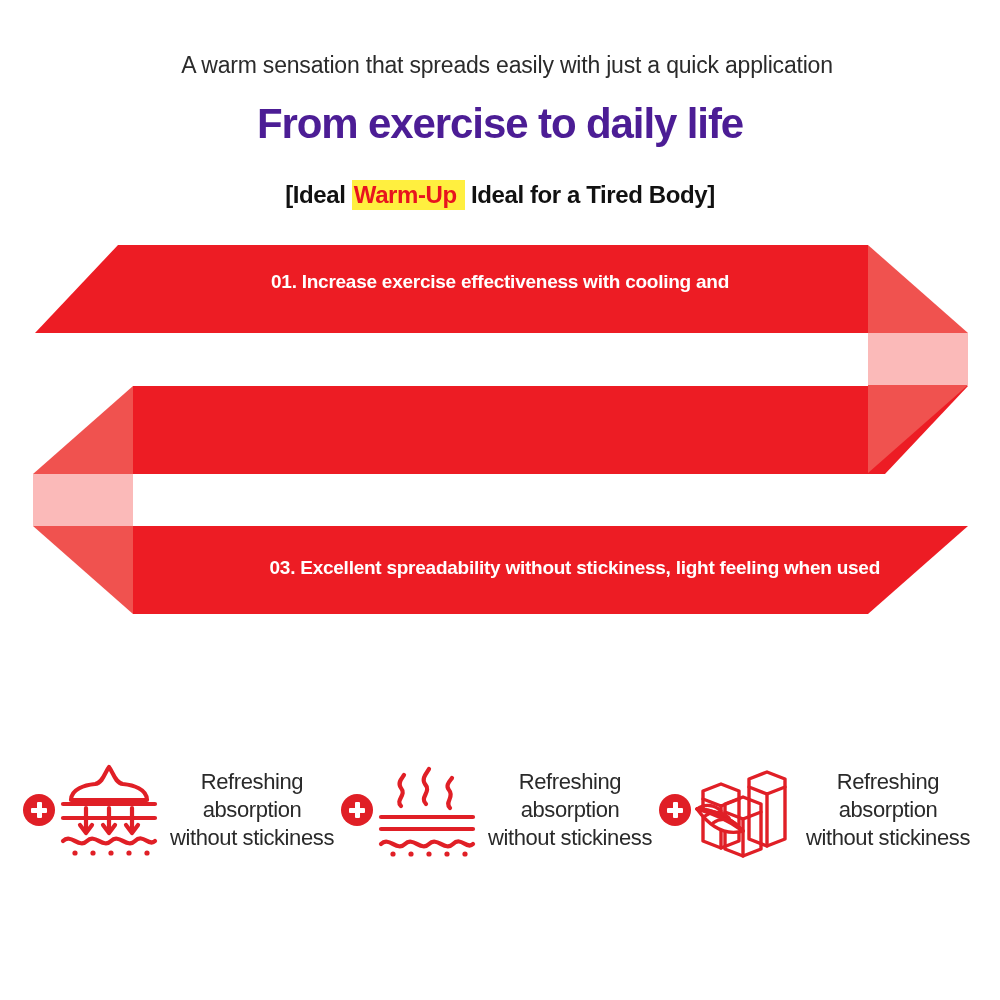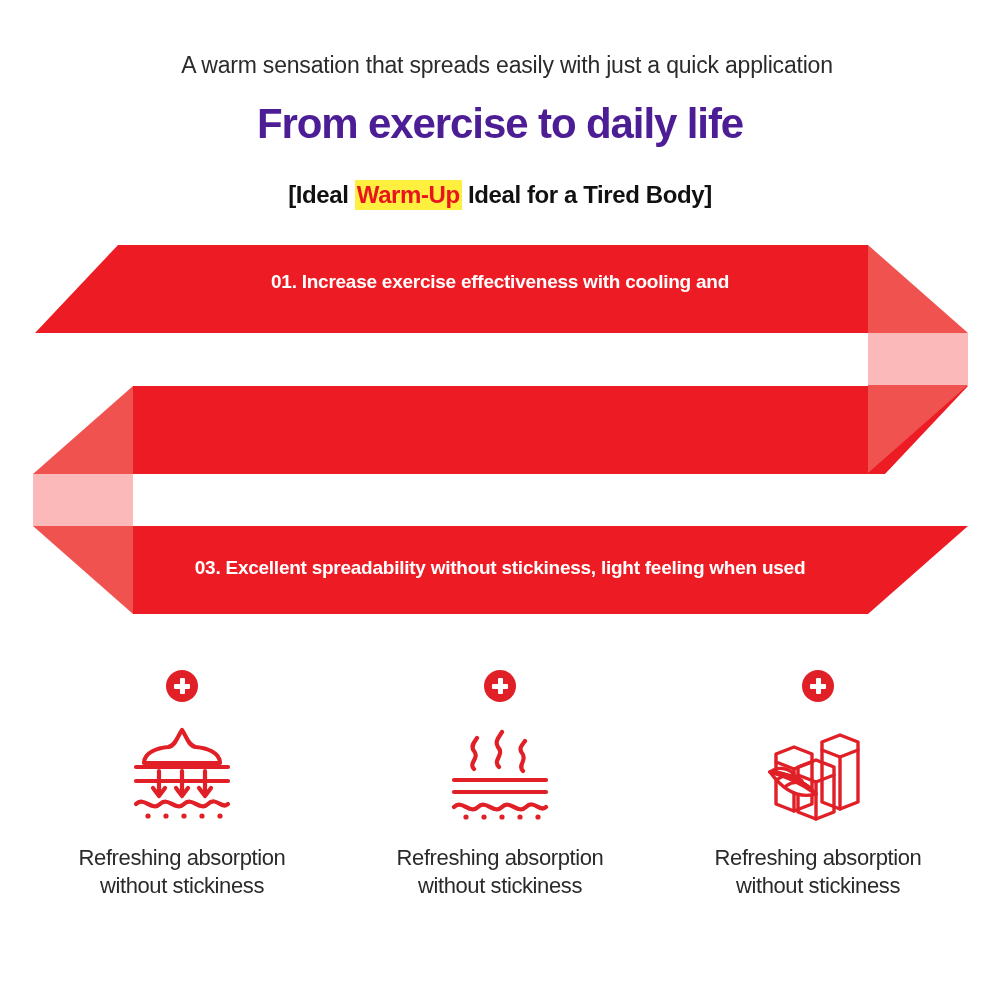--- a/index.html
+++ b/index.html
@@ -61,21 +61,21 @@
     font-size: 24px;
     font-weight: 700;
     letter-spacing: -0.4px;
     color: #111111;
     line-height: 1.25;
     white-space: nowrap;
   }
   .subline .hl {
     color: #e8141e;
     background: #ffef3f;
-    padding: 1px 2px 2px 2px;
+    padding: 1px 8px 2px 2px;
     margin-top: 8px;
   }
 
   
   .banners {
     position: absolute;
     left: 0;
     top: 240px;
     width: 928px;
     height: 380px;
@@ -104,36 +104,37 @@
     left: 150px;
     top: 178px;
     width: 700px;
     font-size: 19px;
   }
   .banner-label.b3 {
     left: 120px;
     top: 316px;
     width: 760px;
     font-size: 19px;
+    text-align: right;
   }
 
   
   .features {
     position: absolute;
     left: 0;
     top: 650px;
     width: 1000px;
     height: 300px;
     display: flex;
     justify-content: center;
   }
   .feature {
     width: 318px;
     display: flex;
-    flex-direction: column;
+    flex-direction: row;
     align-items: center;
   }
   .plus-badge {
     width: 32px;
     height: 32px;
     border-radius: 50%;
     background: #e01f26;
     position: relative;
     margin-top: 20px;
     flex: none;

